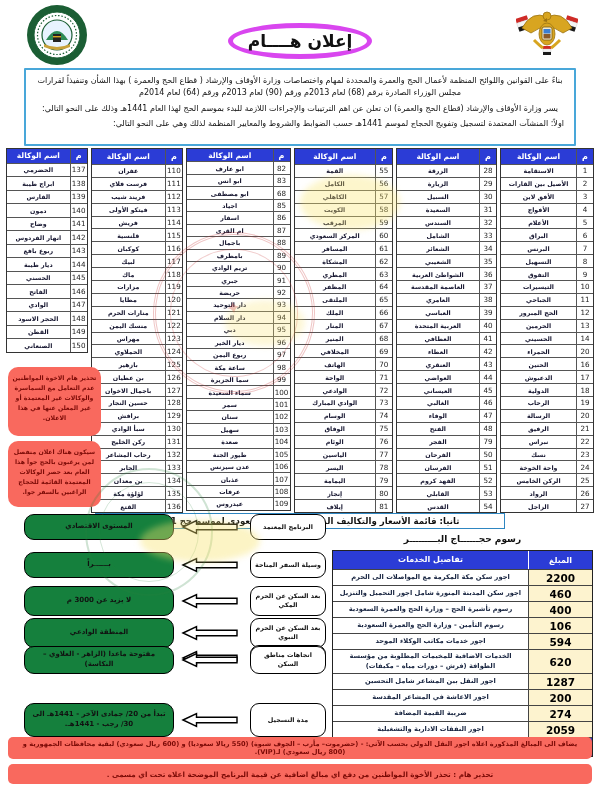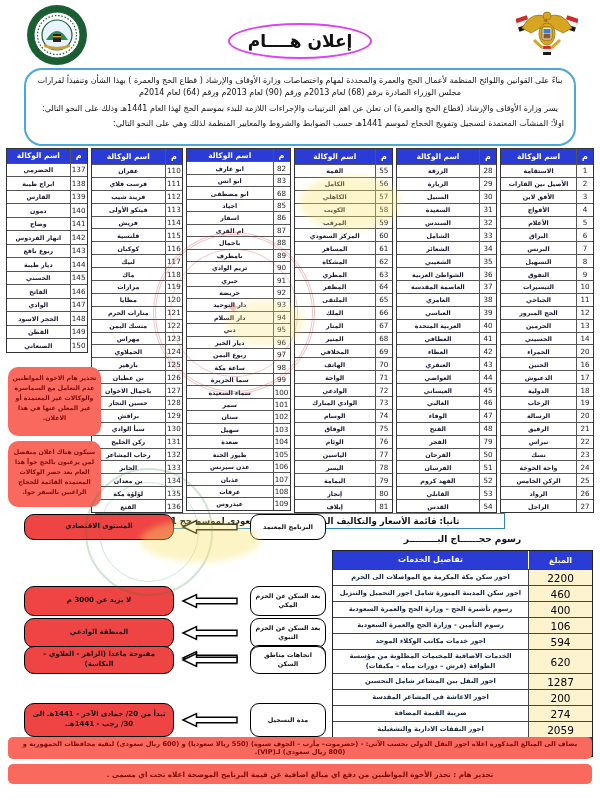--- a/index.html
+++ b/index.html
@@ -4,26 +4,26 @@
 <style>
   html,body{margin:0;padding:0;background:#888;}
   .page{position:relative;width:600px;height:800px;background:#fff;margin:0 auto;
         font-family:"DejaVu Sans",sans-serif;direction:rtl;overflow:hidden;}
   [data-name]{box-sizing:border-box;}
 
   
   .emblem{position:absolute;left:516px;top:6px;width:62px;height:56px;z-index:2;}
   .awqaf-logo{position:absolute;left:26px;top:4px;width:62px;height:62px;z-index:2;}
   .title-oval{position:absolute;left:228px;top:23px;width:144px;height:36px;z-index:2;
-      border:2px solid #d946ef;border-radius:50%;display:flex;align-items:center;justify-content:center;
+      border:5px solid #d946ef;border-radius:50%;display:flex;align-items:center;justify-content:center;
       font-size:17px;font-weight:bold;color:#111;background:#fff;}
 
   
   .intro{position:absolute;left:24px;top:68px;width:552px;height:78px;z-index:2;
-      border:2px solid #49a7d9;border-radius:18px;padding:5px 10px;background:#fff;
+      border:2px solid #49a7d9;border-radius:1px;padding:5px 10px;background:#fff;
       font-size:8px;line-height:1.55;color:#111;}
   .intro p{margin:0 0 3px 0;}
   .intro .p1{text-align:center;}
   .intro .p2{text-align:center;}
   .intro .p3{text-align:right;}
 
   
   .agencies{position:absolute;left:6px;top:148px;width:588px;z-index:2;
       display:flex;flex-direction:row;gap:3px;align-items:flex-start;}
   .pair{flex:1.04;border:1px solid #333;background:#fff;}
@@ -50,36 +50,36 @@
       border:1.5px solid #2e86c1;background:#fff;display:flex;align-items:center;justify-content:center;
       font-size:8.6px;font-weight:bold;color:#111;}
   .fees-subtitle{position:absolute;left:332px;top:534px;width:261px;z-index:2;
       text-align:center;font-size:9px;font-weight:bold;color:#111;}
 
   .fees{position:absolute;left:332px;top:550px;width:261px;z-index:2;border:1px solid #222;background:#fff;}
   .frow{display:flex;border-top:1px solid #444;min-height:16px;}
   .fees .frow:first-child{border-top:none;}
   .fcell{display:flex;align-items:center;justify-content:center;text-align:center;overflow:hidden;}
   .fcell.amt{width:64px;flex:none;border-left:1px solid #444;background:#fdf3cf;
-      font-size:10.5px;font-weight:normal;color:#000;}
+      font-size:10.5px;font-weight:bold;color:#000;}
   .fcell.det{flex:1;font-size:6.7px;font-weight:bold;color:#16233f;padding:1px 3px;line-height:1.35;}
   .frow.fhead{background:#2b3cd6;height:18px;}
   .frow.fhead .fcell{background:#2b3cd6;color:#fff;font-weight:bold;}
   .frow.fhead .fcell.amt{font-size:8px;border-left-color:#fff;}
   .frow.fhead .fcell.det{font-size:8px;}
   .frow.ftotal{background:#2b3cd6;height:19px;}
   .frow.ftotal .fcell.det{color:#fff;font-size:8.5px;}
   .frow.ftotal .fcell.amt{background:#2b3cd6;color:#fff;font-size:11px;border-left-color:#fff;}
   .frow.tall{min-height:24px;}
 
   
   .flow{position:absolute;left:0;top:0;width:330px;height:800px;z-index:2;pointer-events:none;}
   .flow-row{position:absolute;left:0;width:330px;}
   .fanswer{position:absolute;left:24px;width:150px;height:100%;border:1.5px solid #000;border-radius:10px;
-      background:#ef4444;display:flex;align-items:center;justify-content:center;text-align:center;
+      background:#15803d;display:flex;align-items:center;justify-content:center;text-align:center;
       font-size:7px;font-weight:bold;color:#111;padding:1px 4px;line-height:1.4;}
   .farrow{position:absolute;left:178px;width:64px;height:100%;display:flex;align-items:center;}
   .farrow svg{width:64px;height:18px;}
   .flabel{position:absolute;left:250px;width:76px;height:100%;border:1.5px solid #000;border-radius:9px;
       background:#fff;display:flex;align-items:center;justify-content:center;text-align:center;
       font-size:6.4px;font-weight:bold;color:#111;padding:1px 3px;line-height:1.35;}
 
   
   .banner{position:absolute;left:8px;width:584px;z-index:3;background:#f9695e;border-radius:5px;
       color:#7a0a06;font-weight:bold;display:flex;align-items:center;justify-content:center;
@@ -858,20 +858,29 @@
   <div class="flow" data-name="program-flowchart">
       <div class="flow-row" data-name="flow-row" style="top: 514px; height: 26px;">
         <div class="fanswer" data-name="flow-value">المستوى الاقتصادي</div>
         <div class="farrow" data-name="flow-arrow-left-icon">
           <svg viewBox="0 0 64 20">
             <polygon points="2,10 17,3 17,7 62,7 62,13 17,13 17,17" fill="#fff" stroke="#000" stroke-width="1.6"></polygon>
           </svg>
         </div>
         <div class="flabel" data-name="flow-label">البرنامج المعتمد</div>
       </div>
+      <div class="flow-row" data-name="flow-row" style="top: 552px; height: 26px;">
+        <div class="fanswer" data-name="flow-value">بــــــراً</div>
+        <div class="farrow" data-name="flow-arrow-left-icon">
+          <svg viewBox="0 0 64 20">
+            <polygon points="2,10 17,3 17,7 62,7 62,13 17,13 17,17" fill="#fff" stroke="#000" stroke-width="1.6"></polygon>
+          </svg>
+        </div>
+        <div class="flabel" data-name="flow-label">وسيلة السفر المتاحة</div>
+      </div>
       <div class="flow-row" data-name="flow-row" style="top: 586px; height: 30px;">
         <div class="fanswer" data-name="flow-value">لا يزيد عن 3000 م</div>
         <div class="farrow" data-name="flow-arrow-left-icon">
           <svg viewBox="0 0 64 20">
             <polygon points="2,10 17,3 17,7 62,7 62,13 17,13 17,17" fill="#fff" stroke="#000" stroke-width="1.6"></polygon>
           </svg>
         </div>
         <div class="flabel" data-name="flow-label">بعد السكن عن الحرم المكي</div>
       </div>
       <div class="flow-row" data-name="flow-row" style="top: 618px; height: 30px;">

